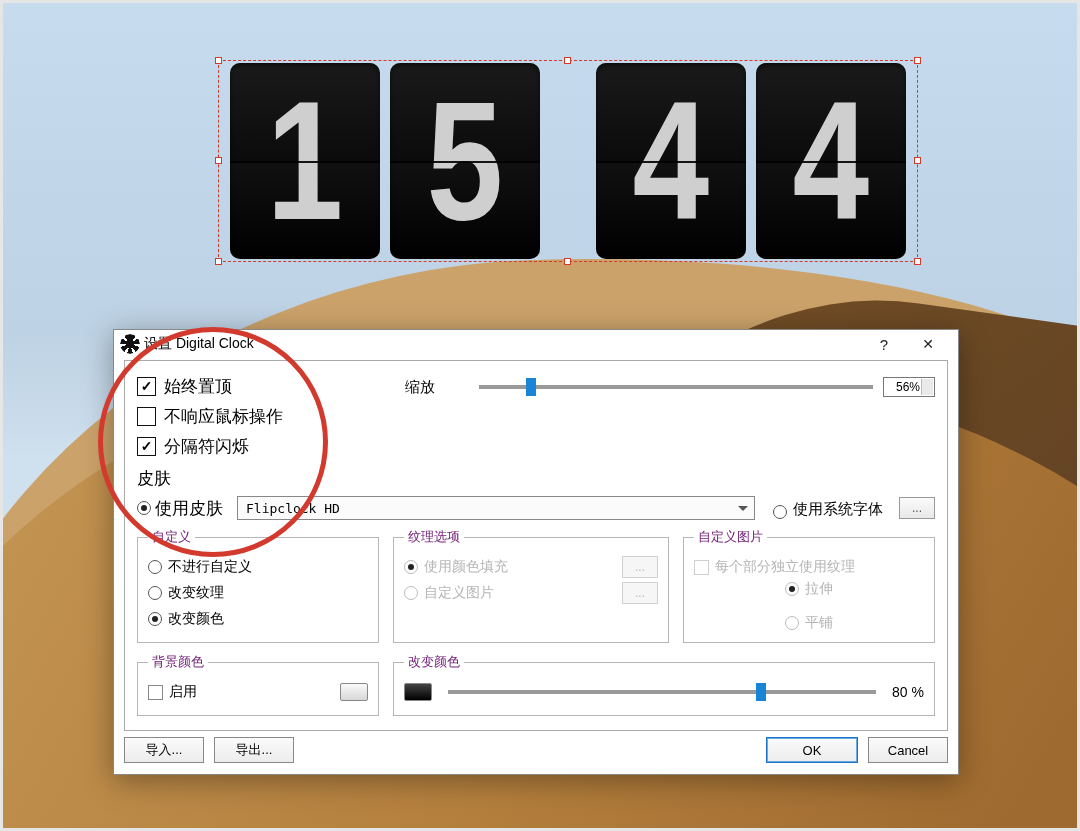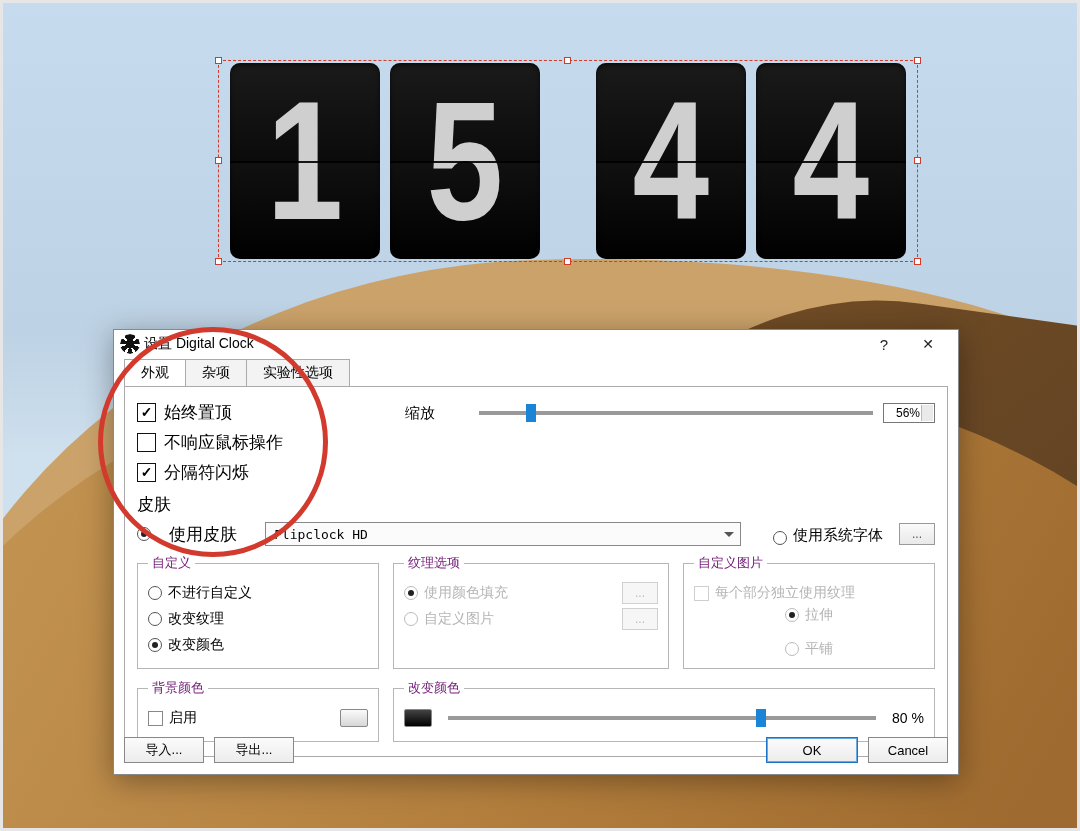--- a/index.html
+++ b/index.html
@@ -53,21 +53,21 @@
   .slider-label{width:64px;font-size:15px;}
   .track{flex:1;height:4px;background:#999;position:relative;margin:0 10px;}
   .thumb{position:absolute;top:-7px;width:10px;height:18px;background:#1a84d6;}
   .spin{width:52px;height:20px;border:1px solid #777;font-size:12px;display:flex;align-items:center;justify-content:flex-end;padding-right:14px;position:relative;background:#fff;}
   .spin::after{content:"";position:absolute;right:1px;top:1px;bottom:1px;width:11px;background:linear-gradient(#eaeaea,#eaeaea);border-left:1px solid #bbb;}
   .spin .arr{position:absolute;right:3px;font-size:7px;line-height:1;color:#333;}
   .spin .up{top:1px;} .spin .dn{bottom:1px;}
 
   
   .section-title{font-size:17px;margin-top:6px;margin-bottom:6px;}
-  .skin-row{display:flex;align-items:center;gap:18px;}
+  .skin-row{display:flex;align-items:center;gap:4px;}
   .radio{width:14px;height:14px;border:1.5px solid #555;border-radius:50%;position:relative;flex:0 0 14px;}
   .radio.sel::after{content:"";position:absolute;inset:3px;border-radius:50%;background:#222;}
   .radio.disabled{border-color:#bbb;}
   .radio-lbl{font-size:15px;margin-right:10px;}
   .radio-lbl.big{font-size:17px;}
   .skin-select{flex:1;height:24px;border:1px solid #888;background:#fbfbfb;display:flex;align-items:center;padding:0 8px;font-family:Consolas,monospace;font-size:13px;position:relative;}
   .skin-select::after{content:"";position:absolute;right:6px;top:9px;border:5px solid transparent;border-top-color:#555;}
   .btn-flat{height:22px;border:1px solid #999;background:linear-gradient(#fafafa,#e9e9e9);padding:0 8px;font-size:12px;display:inline-flex;align-items:center;cursor:default;}
   .btn-flat.dots{width:36px;justify-content:center;color:#555;}
   .btn-flat.dots.disabled{color:#bbb;border-color:#d0d0d0;background:#f6f6f6;}
@@ -141,25 +141,20 @@
 <div class="dialog">
   <div class="titlebar">
     <div class="gear"></div>
     <div class="title-text">设置  Digital Clock</div>
     <div class="title-spacer"></div>
     <div class="help-btn">?</div>
     <div class="close-btn">✕</div>
   </div>
 
   <div class="dlg-body">
-    <div class="tabs">
-      <div class="tab active">外观</div>
-      <div class="tab">杂项</div>
-      <div class="tab">实验性选项</div>
-    </div>
 
     <div class="tab-panel">
 
       <div class="top-grid">
         <div class="top-left">
           <div class="chk-row">
               <div class="chk checked"></div>
               <span>始终置顶</span>
             </div>
           <div class="chk-row">

